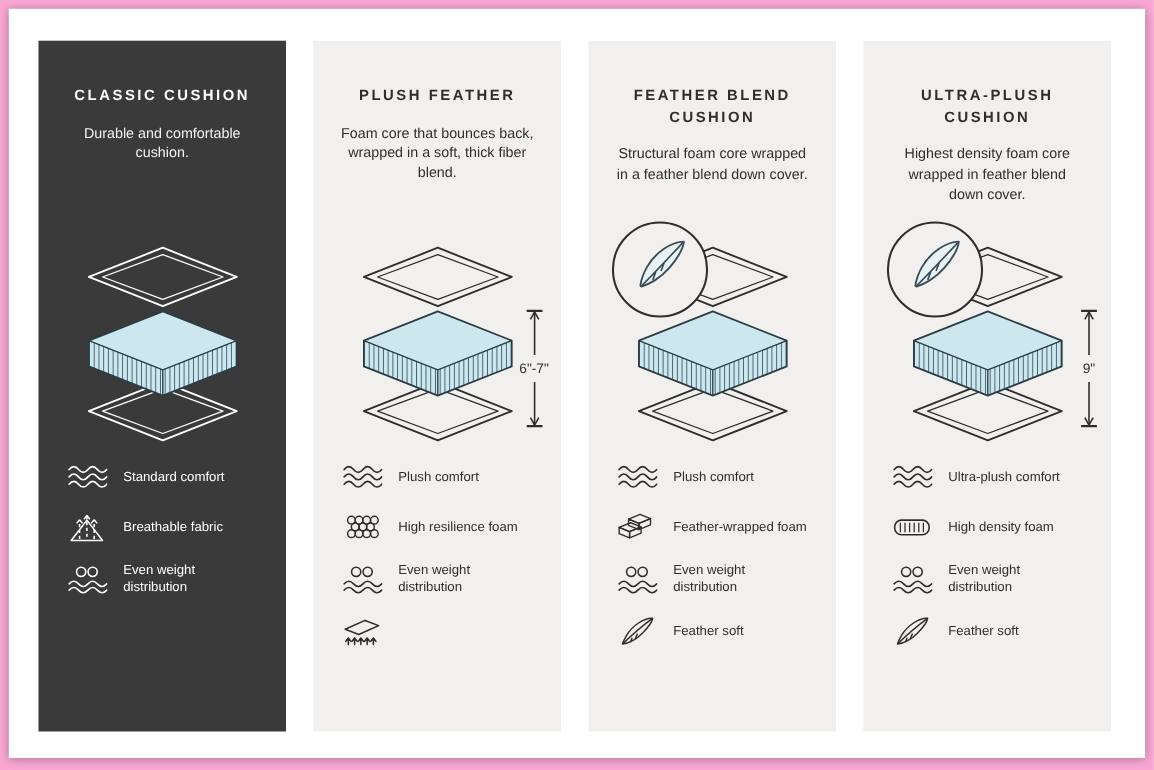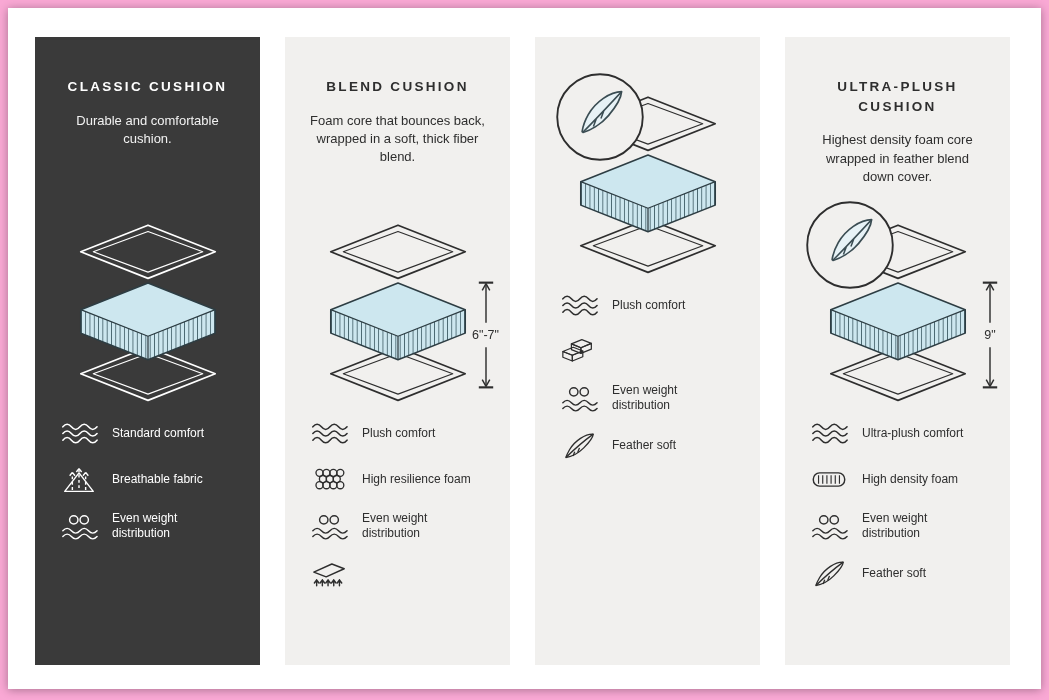--- a/index.html
+++ b/index.html
@@ -225,21 +225,21 @@
                 <use href="#weight-distribution-icon"></use>
               </svg>
             </span>
             <span class="f-label">Even weight distribution</span>
           </div>
         </div>
     </section>
 
     <section class="panel light">
       <div class="head">
-        <h2 class="title">BLEND CUSHION</h2>
+        <h2 class="title">PLUSH FEATHER</h2>
         <p class="desc">Foam core that bounces back, wrapped in a soft, thick fiber blend.</p>
       </div>
       <div class="diagram">
         <svg class="cushion">
             <use href="#cushion-sym"></use>
           </svg>
         <div class="measure">
           <svg class="m-seg">
               <use href="#measure-end"></use>
             </svg>
@@ -278,20 +278,24 @@
             <span class="f-icon">
               <svg class="f-svg">
                 <use href="#resilient-icon"></use>
               </svg>
             </span>
           </div>
         </div>
     </section>
 
     <section class="panel light">
+      <div class="head">
+        <h2 class="title">FEATHER BLEND CUSHION</h2>
+        <p class="desc">Structural foam core wrapped in a feather blend down cover.</p>
+      </div>
       <div class="diagram">
         <svg class="cushion">
             <use href="#cushion-sym"></use>
           </svg>
         <svg class="badge">
             <use href="#feather-badge"></use>
           </svg>
       </div>
       <div class="features">
           <div class="feature">
@@ -301,20 +305,21 @@
               </svg>
             </span>
             <span class="f-label">Plush comfort</span>
           </div>
           <div class="feature">
             <span class="f-icon">
               <svg class="f-svg">
                 <use href="#feather-foam-icon"></use>
               </svg>
             </span>
+            <span class="f-label">Feather-wrapped foam</span>
           </div>
           <div class="feature">
             <span class="f-icon">
               <svg class="f-svg">
                 <use href="#weight-distribution-icon"></use>
               </svg>
             </span>
             <span class="f-label">Even weight distribution</span>
           </div>
           <div class="feature">

